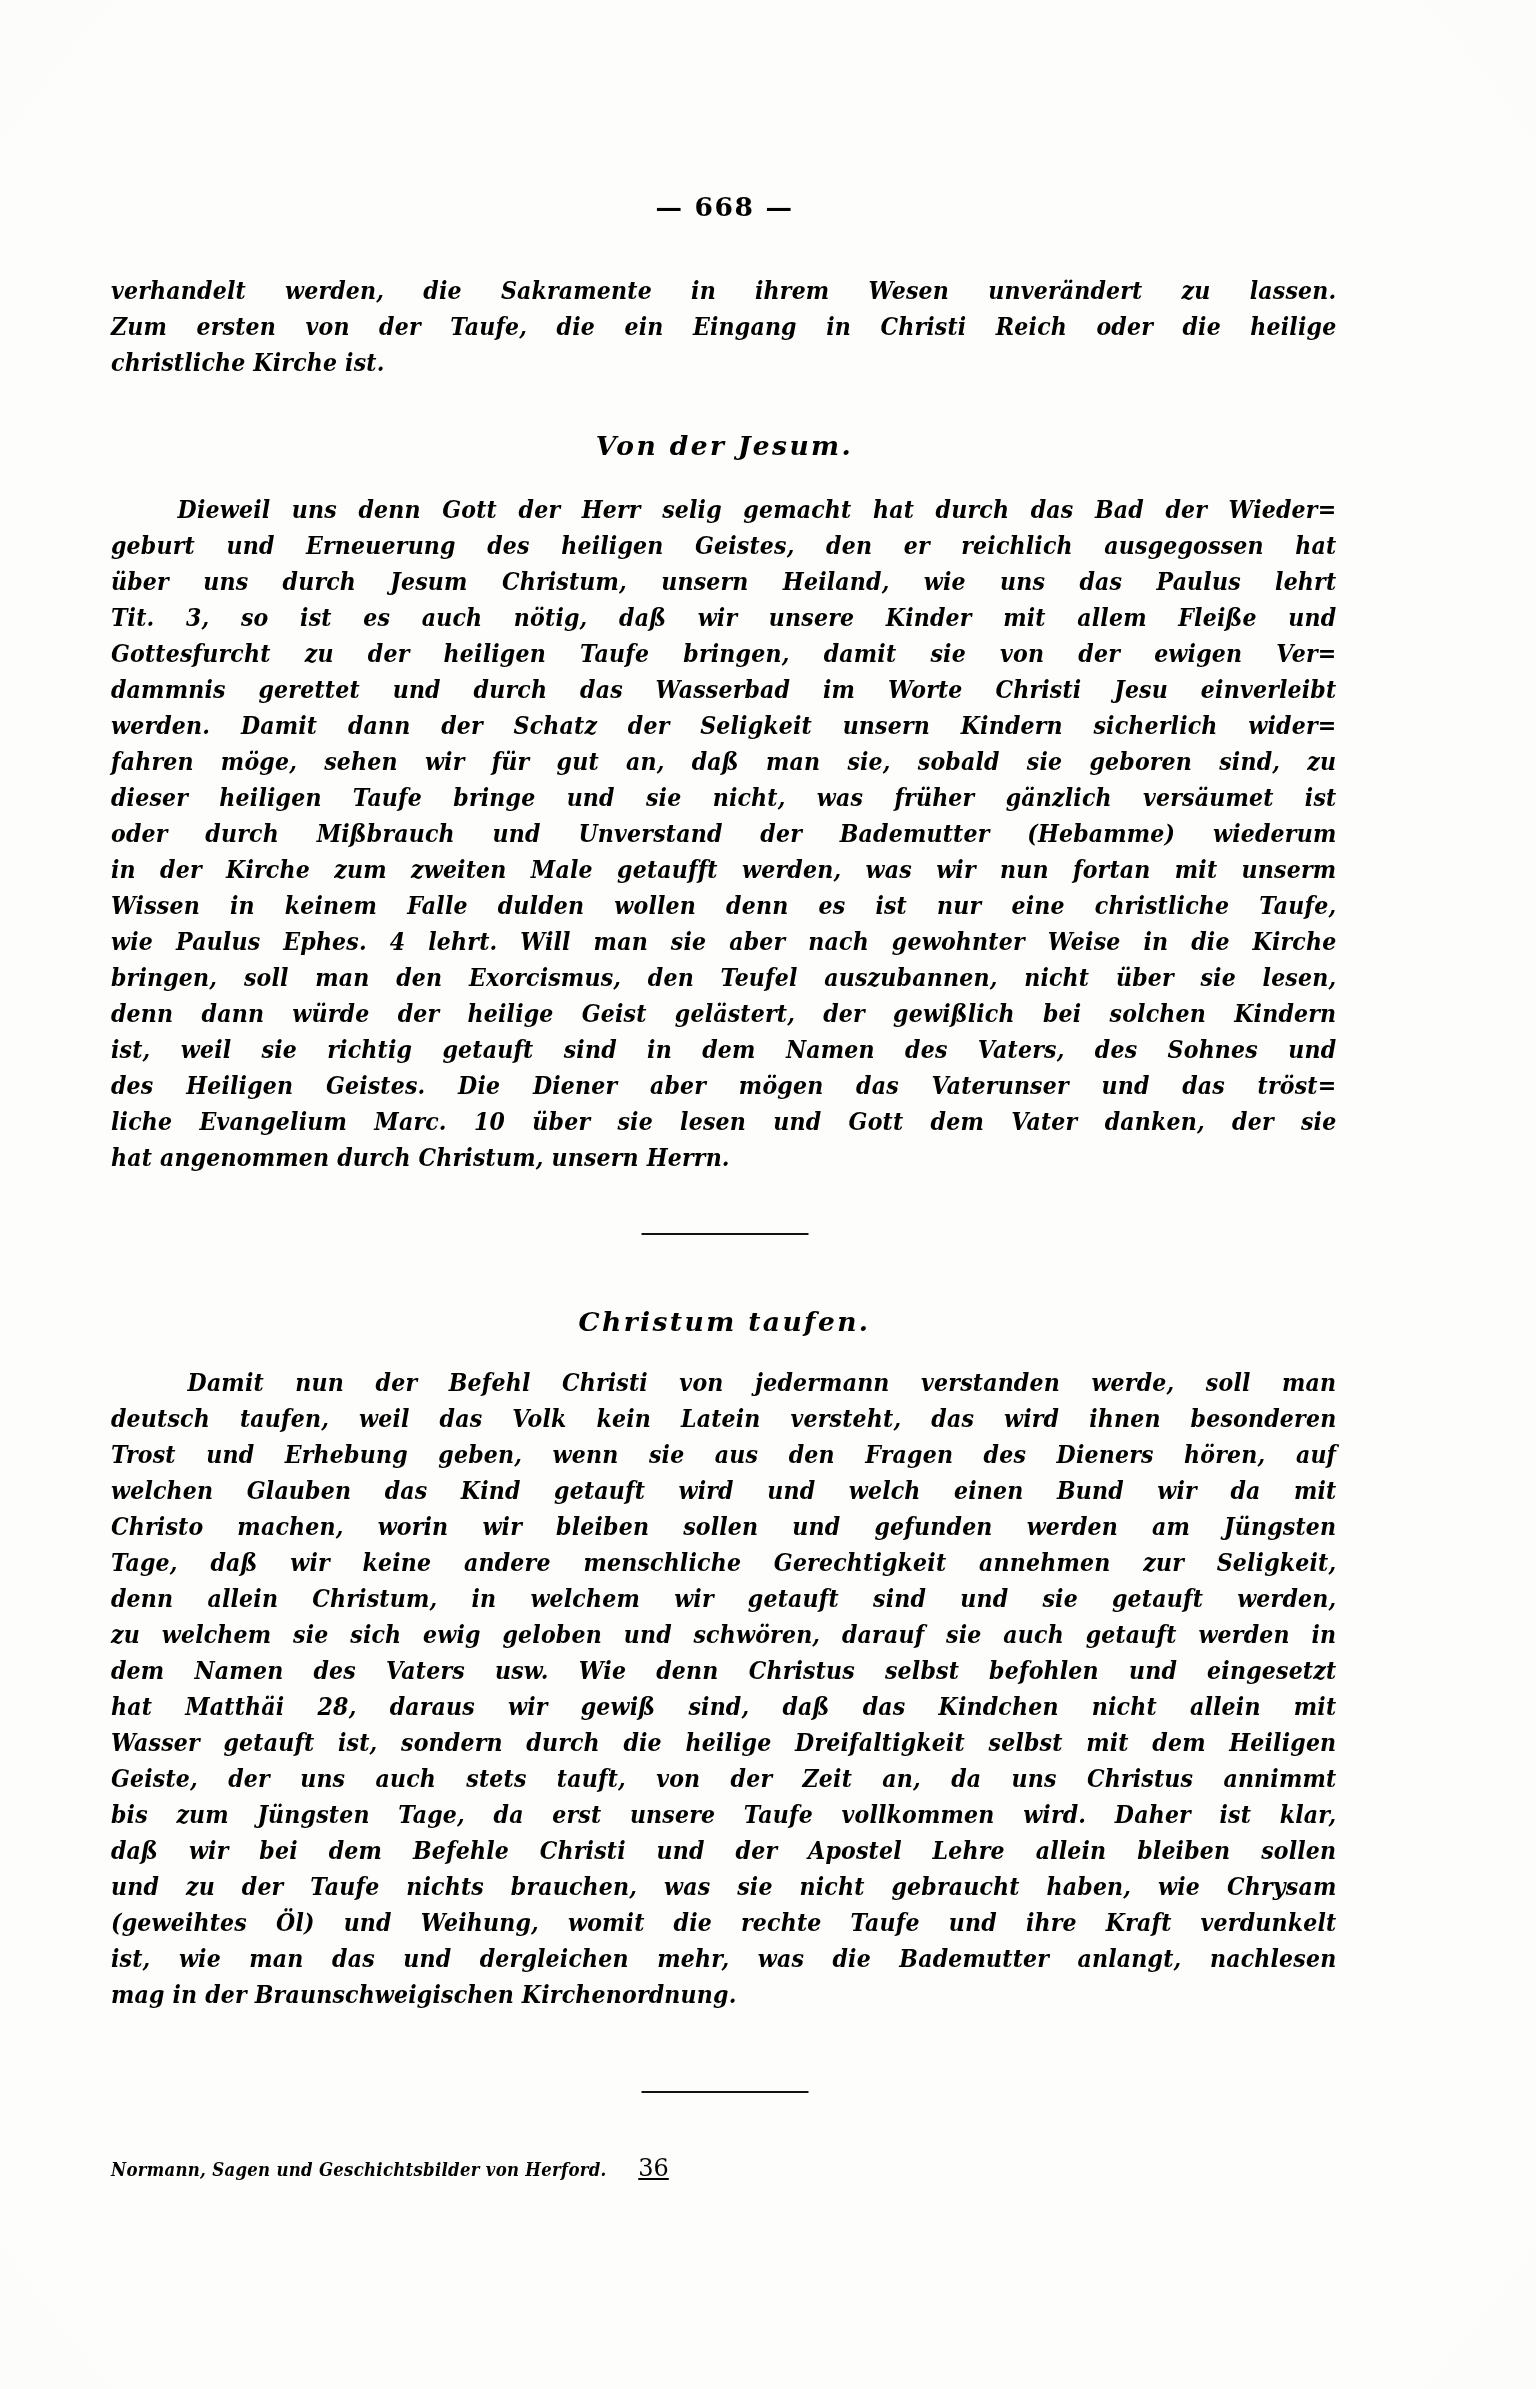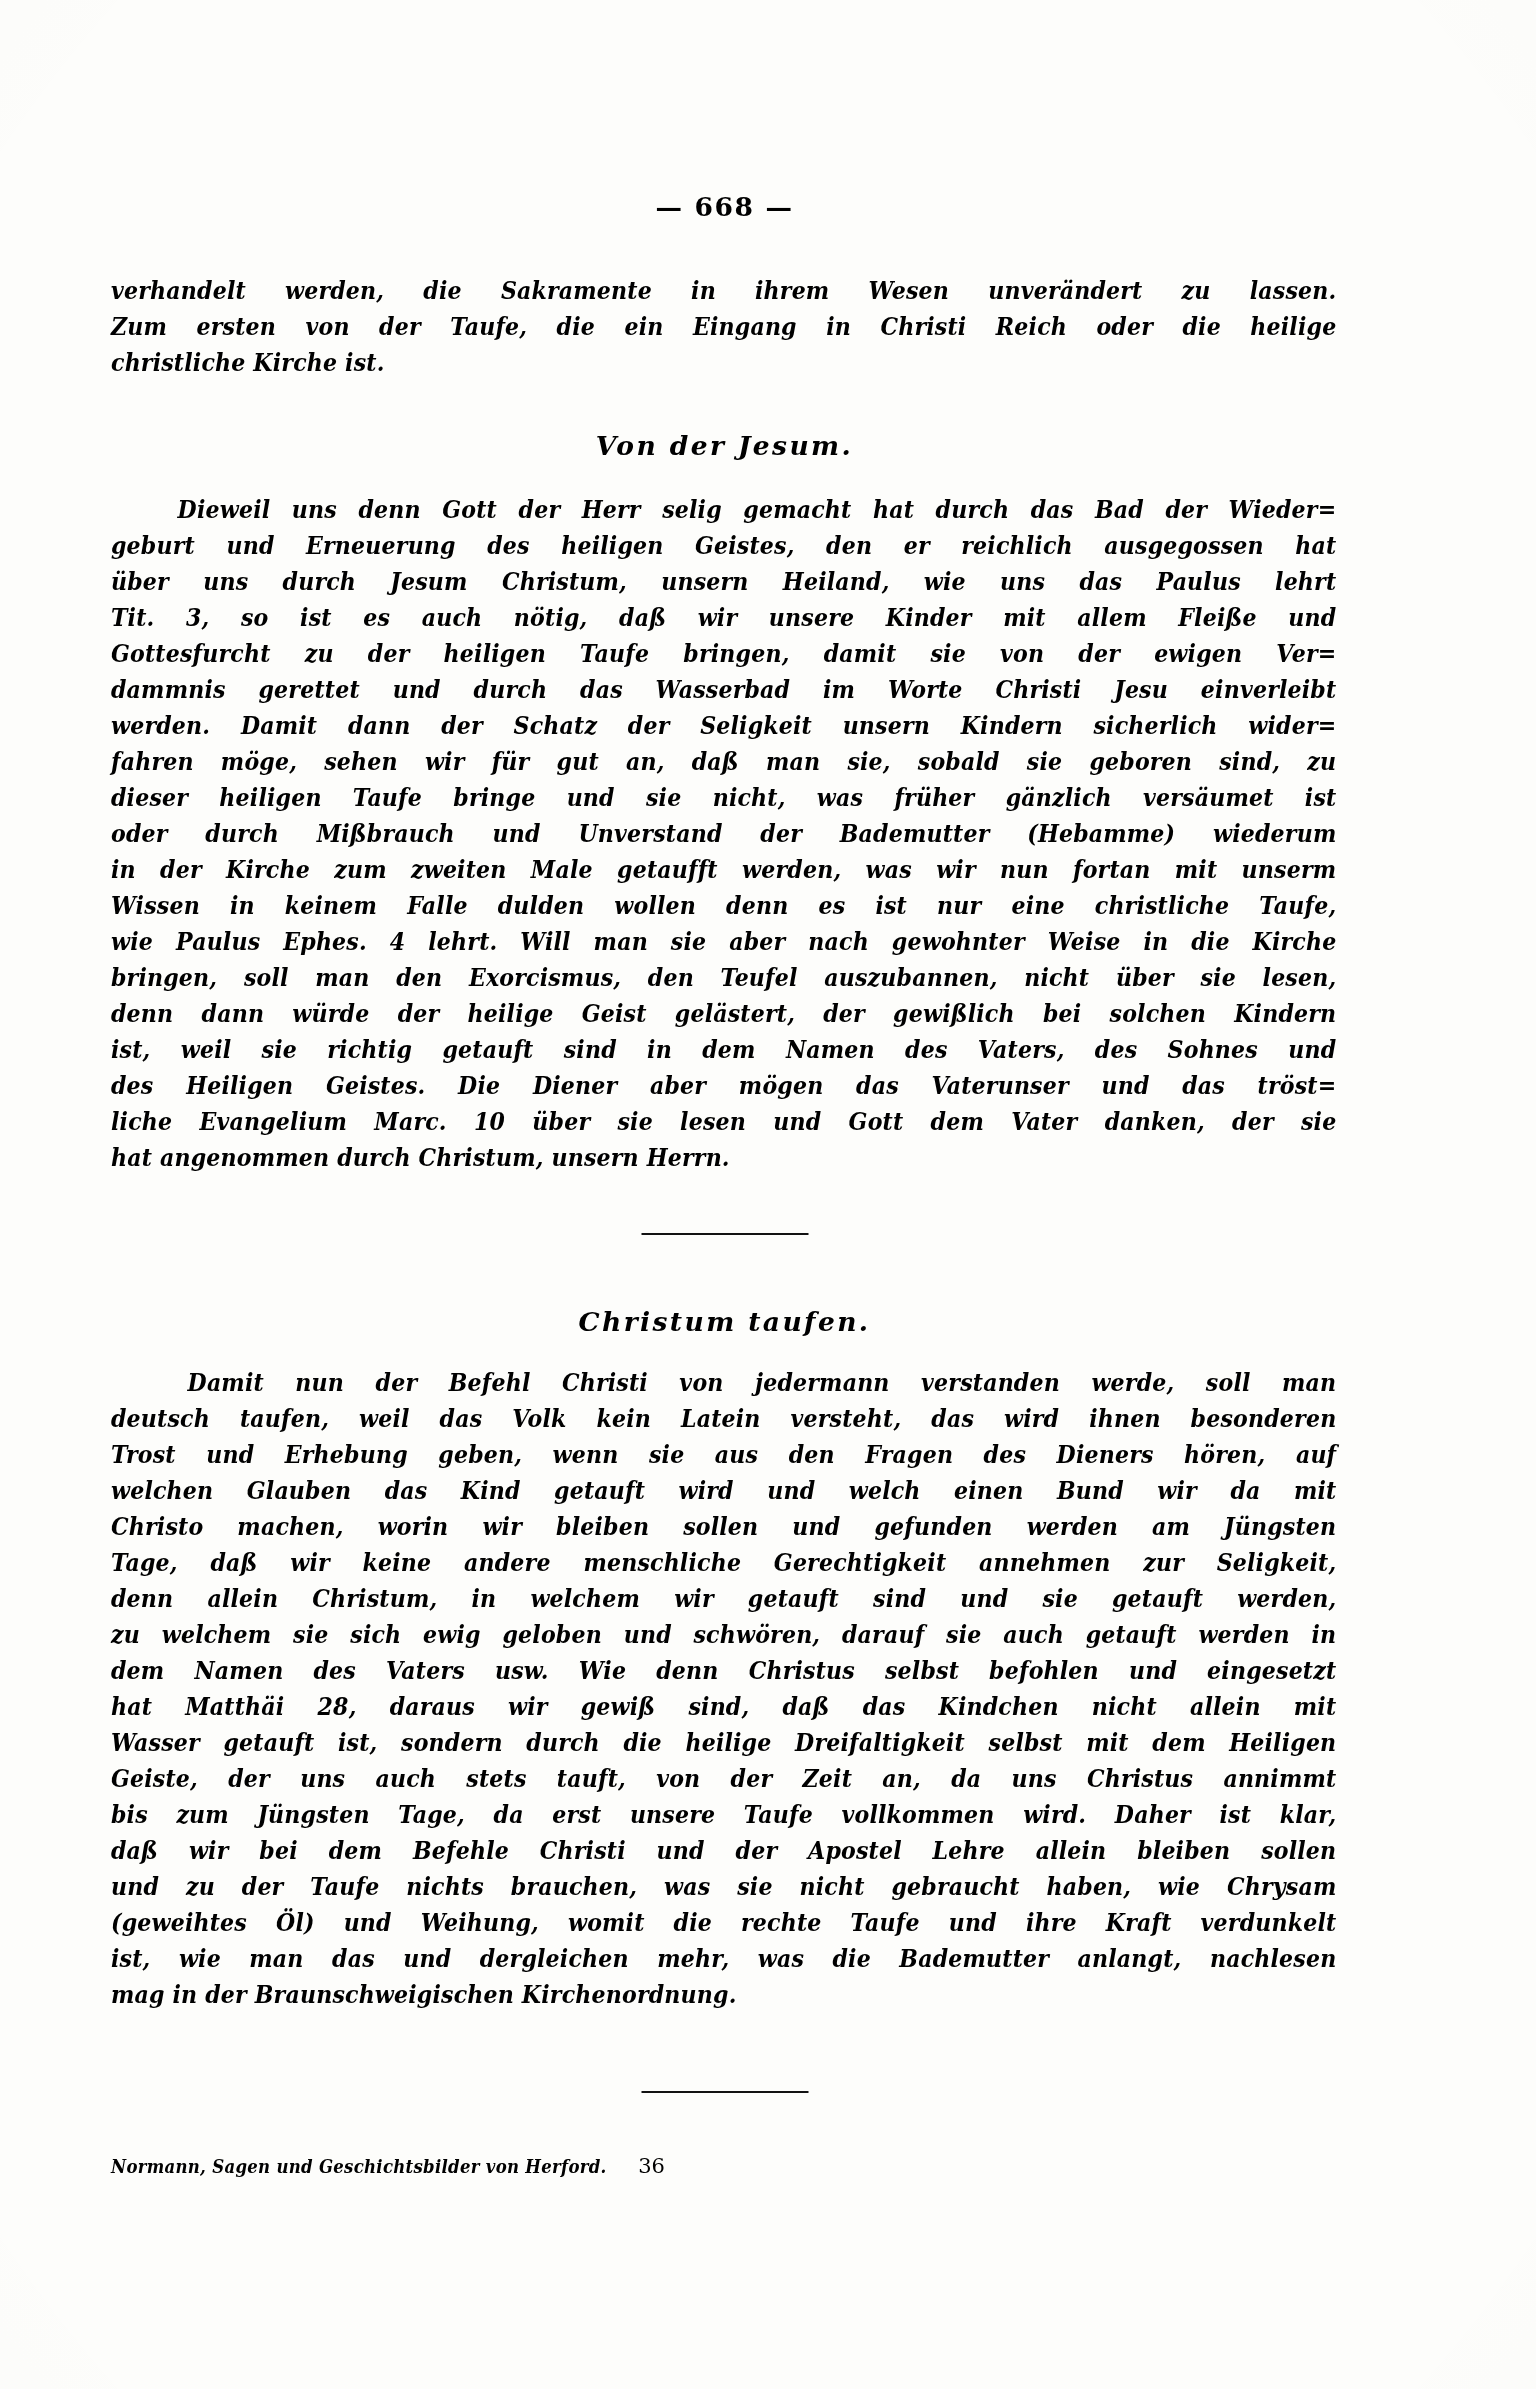--- a/index.html
+++ b/index.html
@@ -125,22 +125,23 @@
     font-weight: 700;
     font-style: italic;
     font-size: 17.6px;
     letter-spacing: 0.3px;
     transform: scaleX(0.94);
     transform-origin: left center;
   }
   .footer-num {
     font-family: "DejaVu Serif", serif;
     font-weight: 400;
-    font-size: 21px;
+    font-size: 24px;
     padding-right: 104px;
+    text-decoration: underline;
   }
 </style>
 </head>
 <body>
 
 <div class="page">
   <div class="paper-tone"></div>
 
   <div class="content">
 

